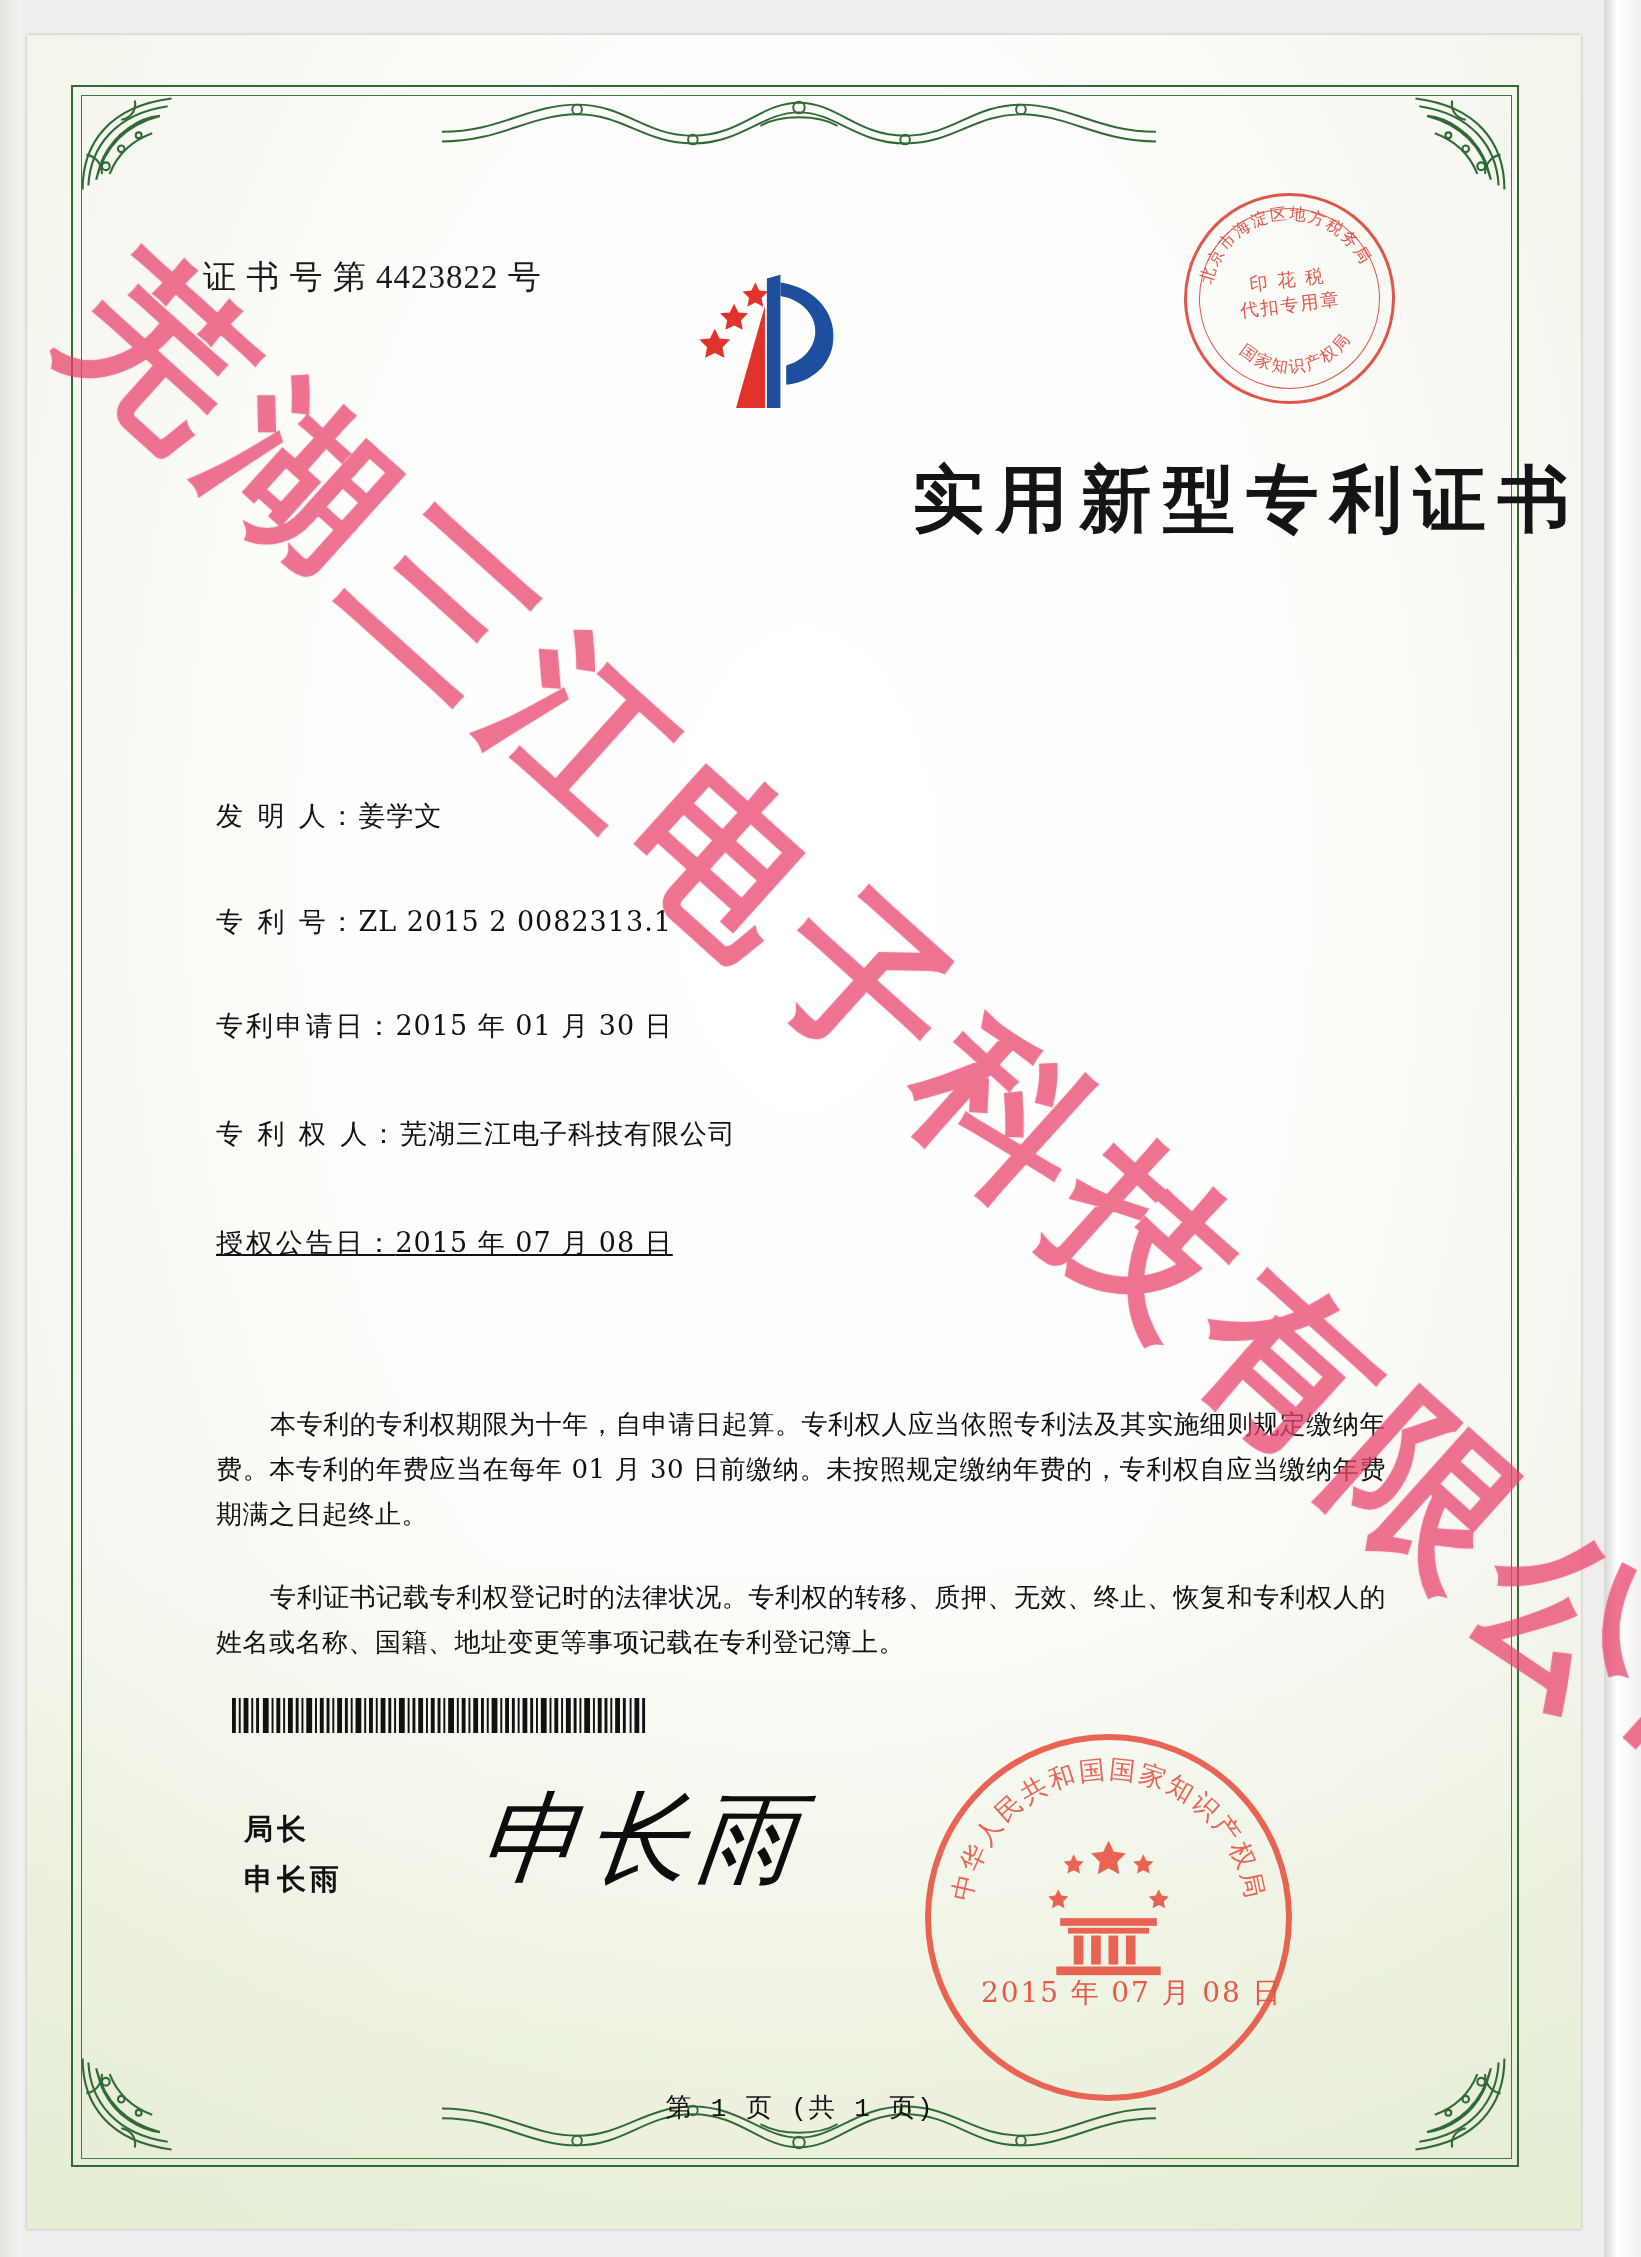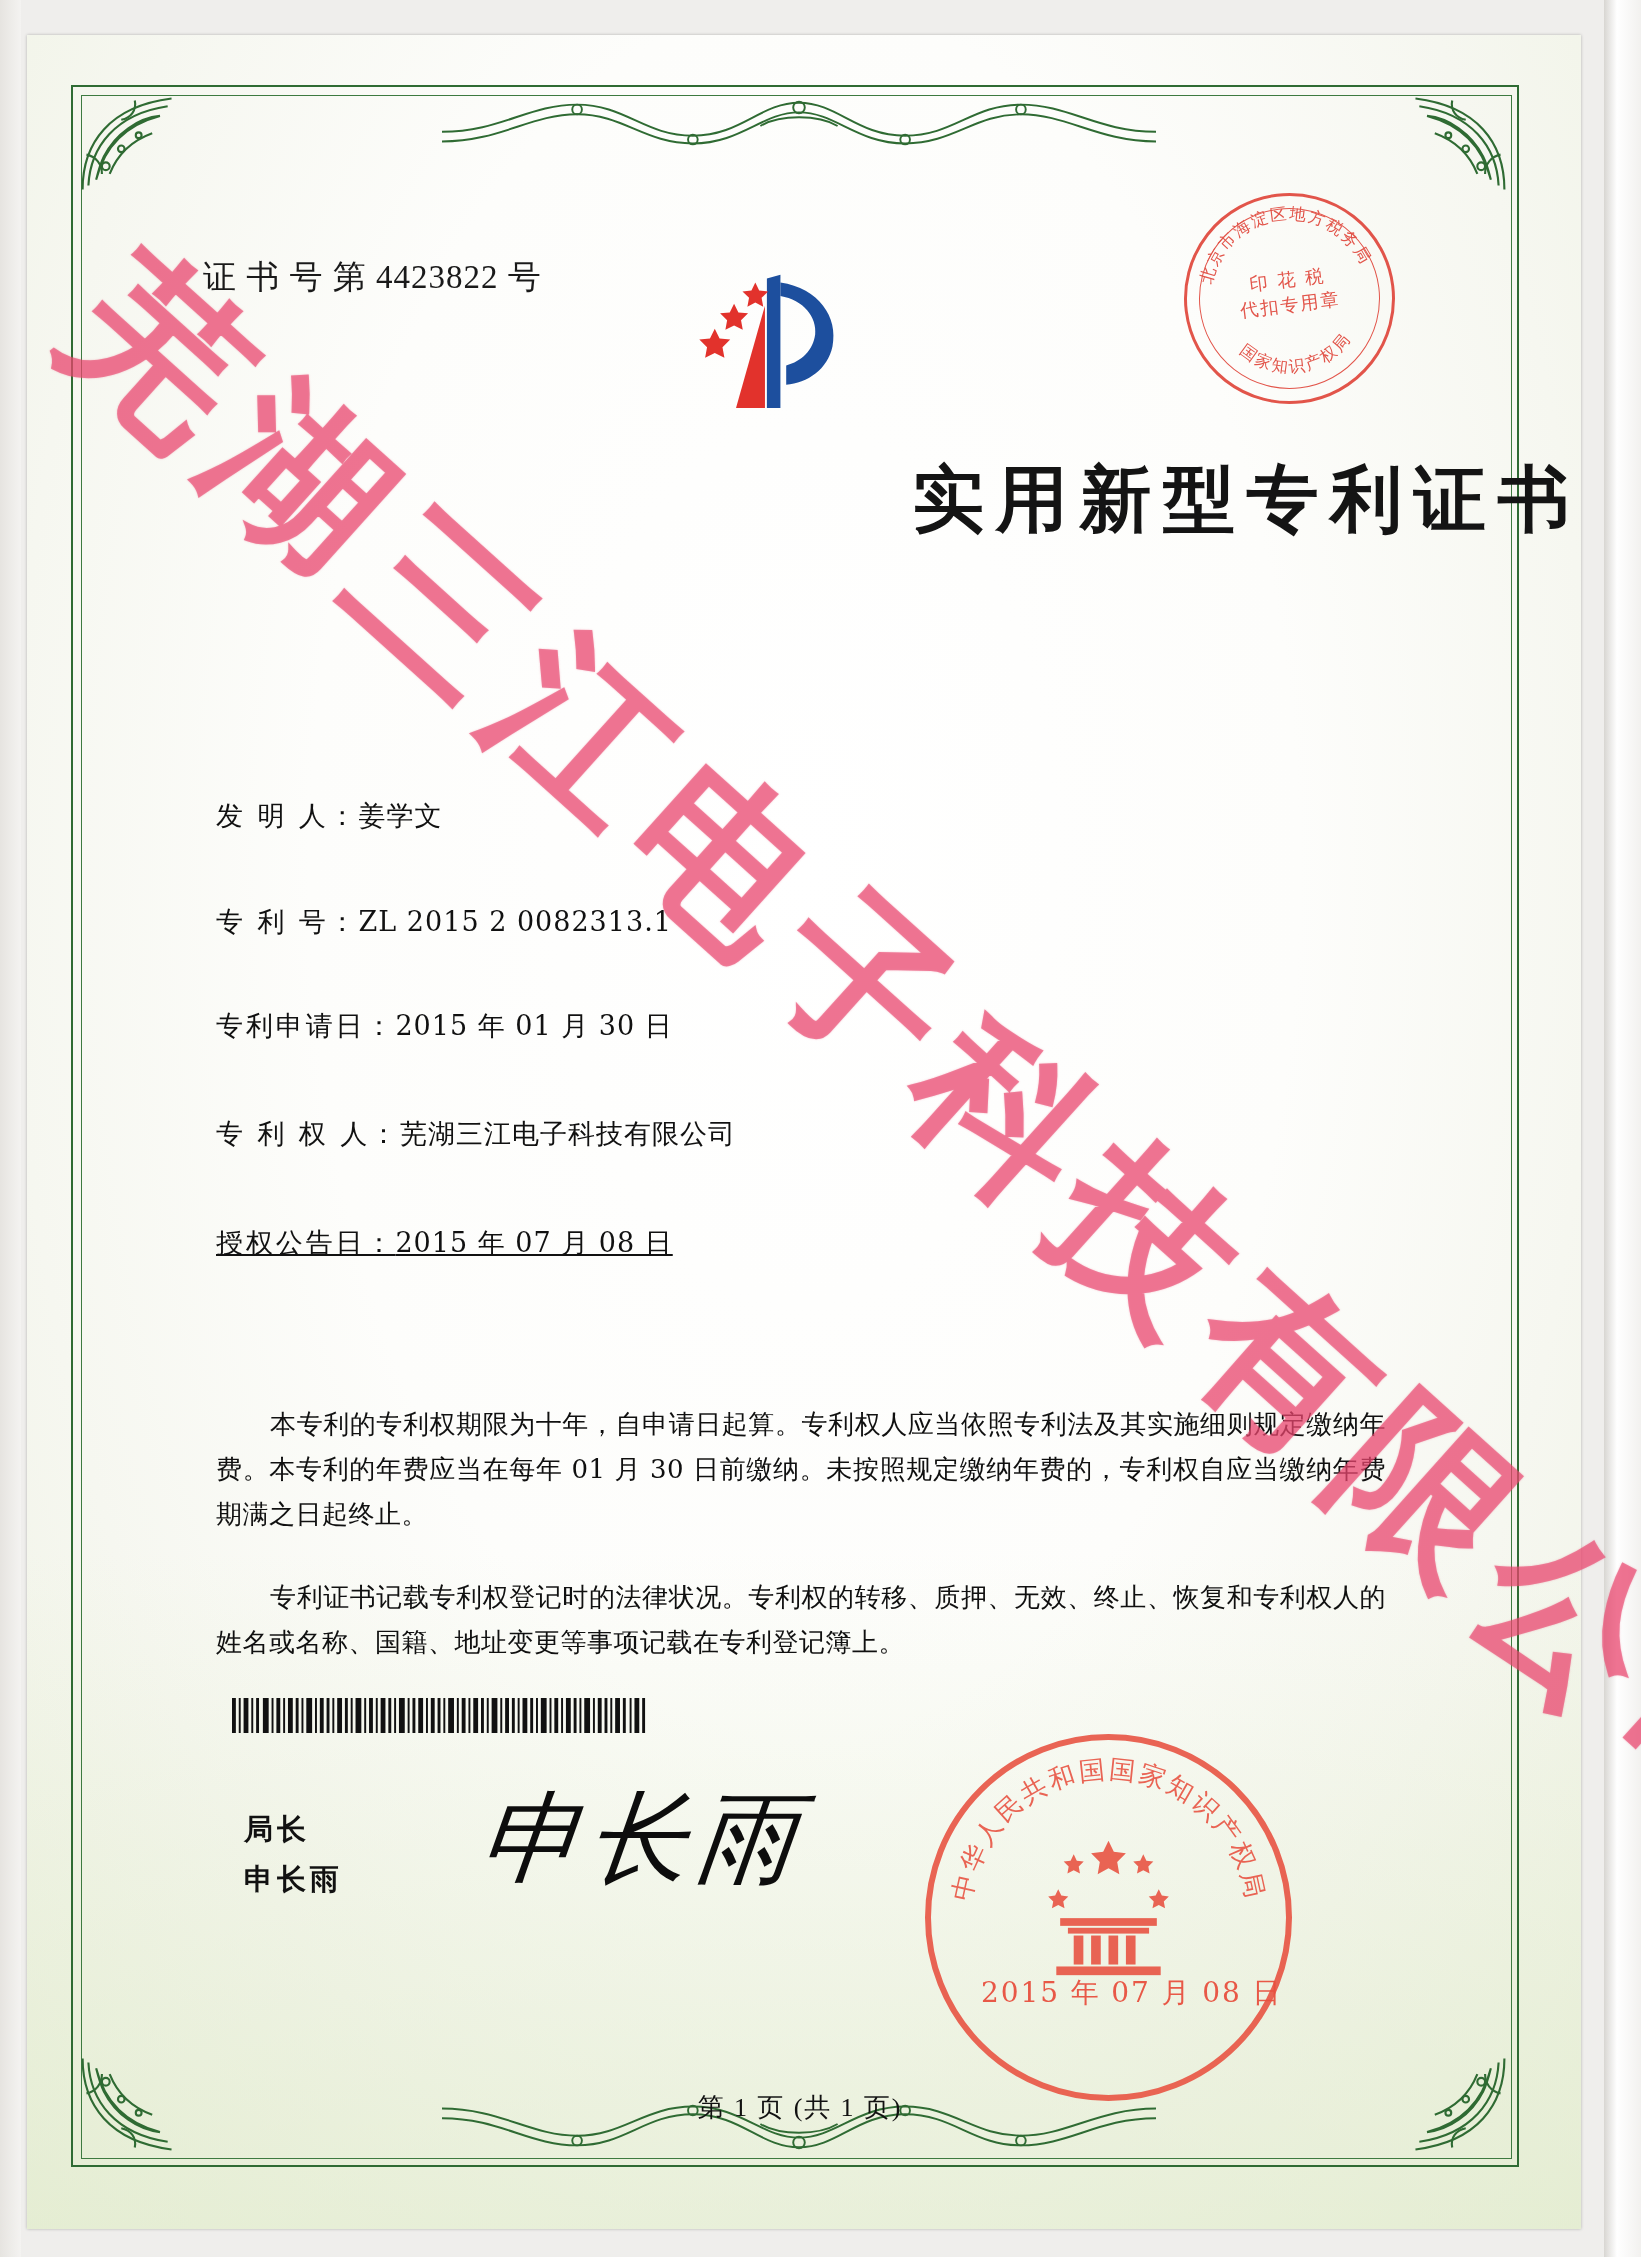--- a/index.html
+++ b/index.html
@@ -264,21 +264,21 @@
 
   
   .footer {
     position: absolute;
     left: 0; right: 8px;
     top: 2055px;
     text-align: center;
     font-size: 26px;
     color: #111;
     letter-spacing: 1.9px;
-    font-family: Liberation Serif, serif;
+    font-family: Liberation Mono, monospace;
   }
 
   
   .watermark {
     position: absolute;
     left: 145px;
     top: 174px;
     width: 1371px;
     height: 1641px;
     pointer-events: none;

